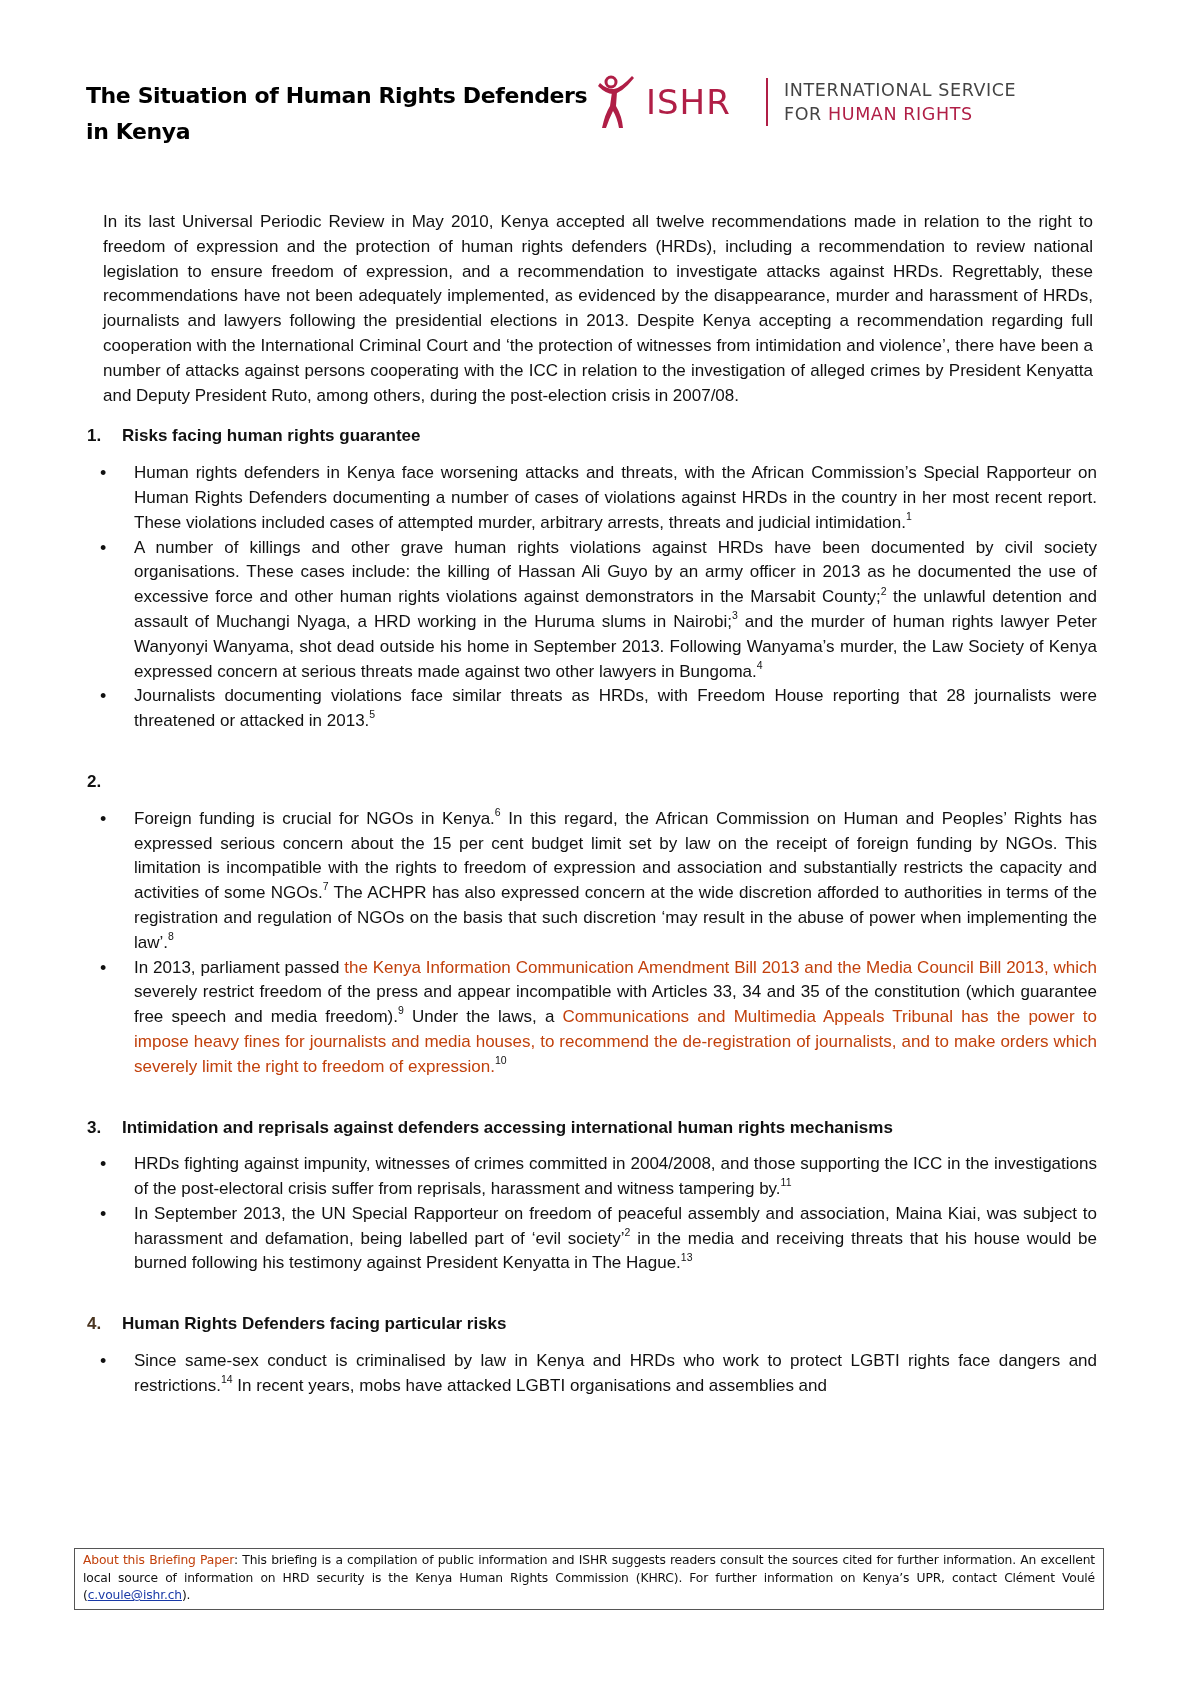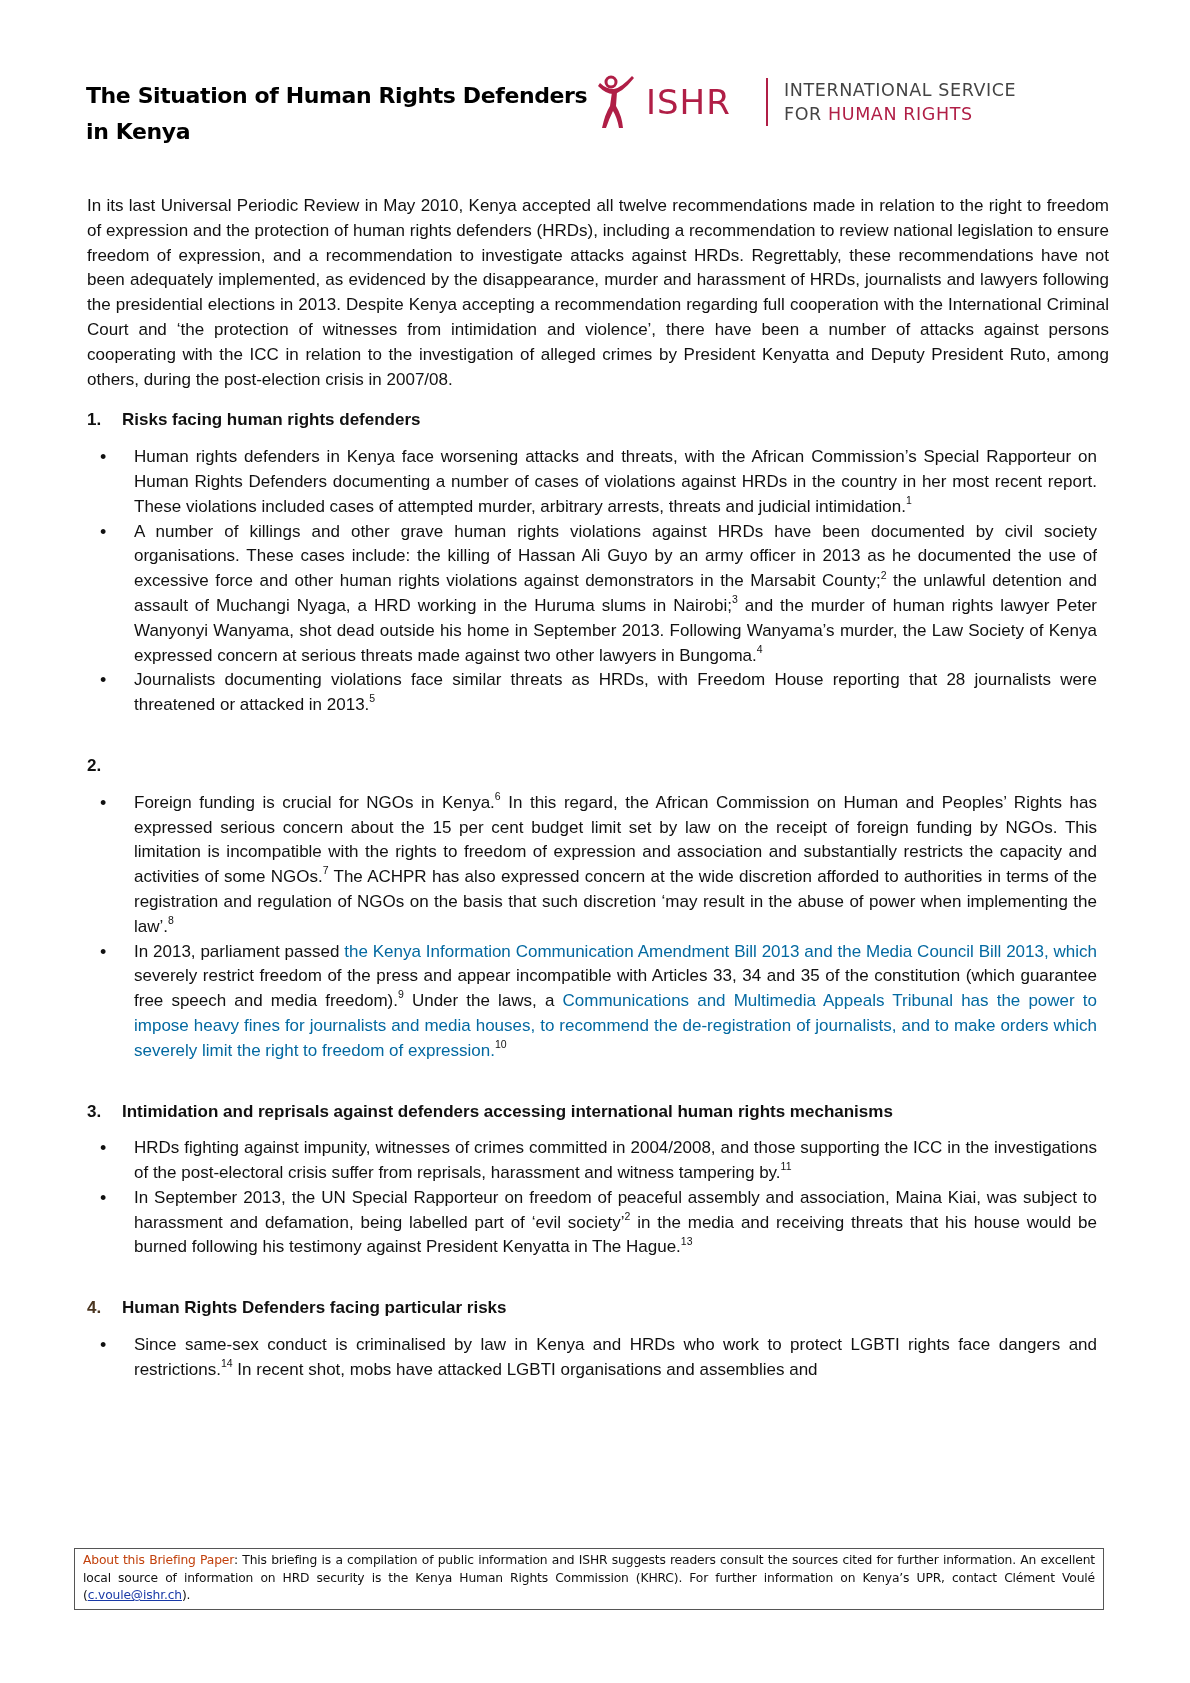--- a/index.html
+++ b/index.html
@@ -25,32 +25,32 @@
       font-family: "DejaVu Sans", sans-serif; font-size: 17.5px; line-height: 24px;
       color: #444; letter-spacing: 0.6px; white-space: nowrap;
     }
     .logo-name .accent { color: #b01e46; }
 
     .body {
       position: absolute; left: 87px; top: 194px; width: 1022px;
       font-family: "Liberation Sans", sans-serif; font-size: 17px; line-height: 24.8px;
       text-align: justify; color: #111;
     }
-    .body p { margin: 0; }
+    .body p { margin: 16px; }
     .intro { margin-bottom: 16px !important; }
     .sec-heading { font-weight: bold; display: flex; margin: 0; }
     .sec-num { width: 35px; flex: 0 0 35px; }
     .sec-num.brown { color: #4a3520; }
     ul.bullets { list-style: none; margin: 12px; padding: 0; }
     ul.bullets li { position: relative; padding-left: 35px; }
     ul.bullets li::before {
       content: "\2022"; position: absolute; left: 1px; top: 0; font-size: 18px;
     }
     sup { font-size: 10.5px; line-height: 0; position: relative; top: -1px; vertical-align: super; }
-    .gray { color: #0369a1; }
+    .gray { color: #c2410c; }
     .gap { height: 24px; }
 
     .footer {
       position: absolute; left: 74px; top: 1548px; width: 1030px;
       border: 1.5px solid #555; padding: 3px 8px 4px 8px;
       font-family: "DejaVu Sans", sans-serif; font-size: 12.3px; line-height: 17.6px;
       color: #111; text-align: justify; box-sizing: border-box; letter-spacing: -0.15px;
     }
     .footer .lead { color: #c2410c; }
     .footer a { color: #1a3aa8; text-decoration: underline; }
@@ -77,21 +77,21 @@
       <div>INTERNATIONAL SERVICE</div>
       <div><span>FOR </span><span class="accent">HUMAN RIGHTS</span></div>
     </div>
   </div>
 
   <div class="body" id="doc-body">
     <p class="intro">In its last Universal Periodic Review in May 2010, Kenya accepted all twelve recommendations made in relation to the right to freedom of expression and the protection of human rights defenders (HRDs), including a recommendation to review national legislation to ensure freedom of expression, and a recommendation to investigate attacks against HRDs. Regrettably, these recommendations have not been adequately implemented, as evidenced by the disappearance, murder and harassment of HRDs, journalists and lawyers following the presidential elections in 2013. Despite Kenya accepting a recommendation regarding full cooperation with the International Criminal Court and ‘the protection of witnesses from intimidation and violence’, there have been a number of attacks against persons cooperating with the ICC in relation to the investigation of alleged crimes by President  Kenyatta and Deputy President Ruto, among others, during the post-election crisis in 2007/08.</p>
     <div id="sections">
         <div class="sec-heading">
           <span class="sec-num">1.</span>
-          <span>Risks facing human rights defenders</span>
+          <span>Risks facing human rights guarantee</span>
         </div>
         <ul class="bullets">
           <li><span>Human rights defenders in Kenya face worsening attacks and threats, with the African Commission’s Special Rapporteur on Human Rights Defenders documenting a number of cases of violations against HRDs in the country in her most recent report. These violations included cases of attempted murder, arbitrary arrests, threats and judicial intimidation.</span><sup>1</sup></li>
           <li><span>A number of killings and other grave human rights violations against HRDs have been documented by civil society organisations. These cases include: the killing of Hassan Ali Guyo by an army officer in 2013 as he documented the use of excessive force and other human rights violations against demonstrators in the Marsabit County;</span><sup>2</sup><span> the unlawful detention and assault of Muchangi Nyaga, a HRD working in the Huruma slums in Nairobi;</span><sup>3</sup><span> and the murder of human rights lawyer Peter Wanyonyi Wanyama, shot dead outside his home in September 2013. Following Wanyama’s murder, the Law Society of Kenya expressed concern at serious threats made against two other lawyers in Bungoma.</span><sup>4</sup></li>
           <li><span>Journalists documenting violations face similar threats as HRDs, with Freedom House reporting that 28 journalists were threatened or attacked in 2013.</span><sup>5</sup></li>
         </ul>
         <div class="gap"></div>
         <div class="sec-heading">
           <span class="sec-num">2.</span>
         </div>
@@ -107,21 +107,21 @@
         <ul class="bullets">
           <li><span>HRDs fighting against impunity, witnesses of crimes committed in 2004/2008, and those supporting the ICC in the investigations of the post-electoral crisis suffer from reprisals, harassment and witness tampering by.</span><sup>11</sup></li>
           <li><span>In September 2013, the UN Special Rapporteur on freedom of peaceful assembly and association, Maina Kiai, was subject to harassment and defamation, being labelled part of ‘evil society’</span><sup>2</sup><span> in the media and receiving threats that his house would be burned following his testimony against President Kenyatta in The Hague.</span><sup>13</sup></li>
         </ul>
         <div class="gap"></div>
         <div class="sec-heading">
           <span class="sec-num brown">4.</span>
           <span>Human Rights Defenders facing particular risks</span>
         </div>
         <ul class="bullets">
-          <li><span>Since same-sex conduct is criminalised by law in Kenya and HRDs who work to protect LGBTI rights face dangers and restrictions.</span><sup>14</sup><span> In recent shot, mobs have attacked LGBTI organisations and assemblies and</span></li>
+          <li><span>Since same-sex conduct is criminalised by law in Kenya and HRDs who work to protect LGBTI rights face dangers and restrictions.</span><sup>14</sup><span> In recent years, mobs have attacked LGBTI organisations and assemblies and</span></li>
         </ul>
       </div>
   </div>
 
   <div class="footer">
     <span class="lead">About this Briefing Paper</span><span>: This briefing is a compilation of public information and ISHR suggests readers consult the sources cited for further information. An excellent local source of information on HRD security is the Kenya Human Rights Commission (KHRC). For further information on Kenya’s UPR, contact Clément Voulé (</span><a>c.voule@ishr.ch</a><span>).</span>
   </div>
 
 </div>
 

